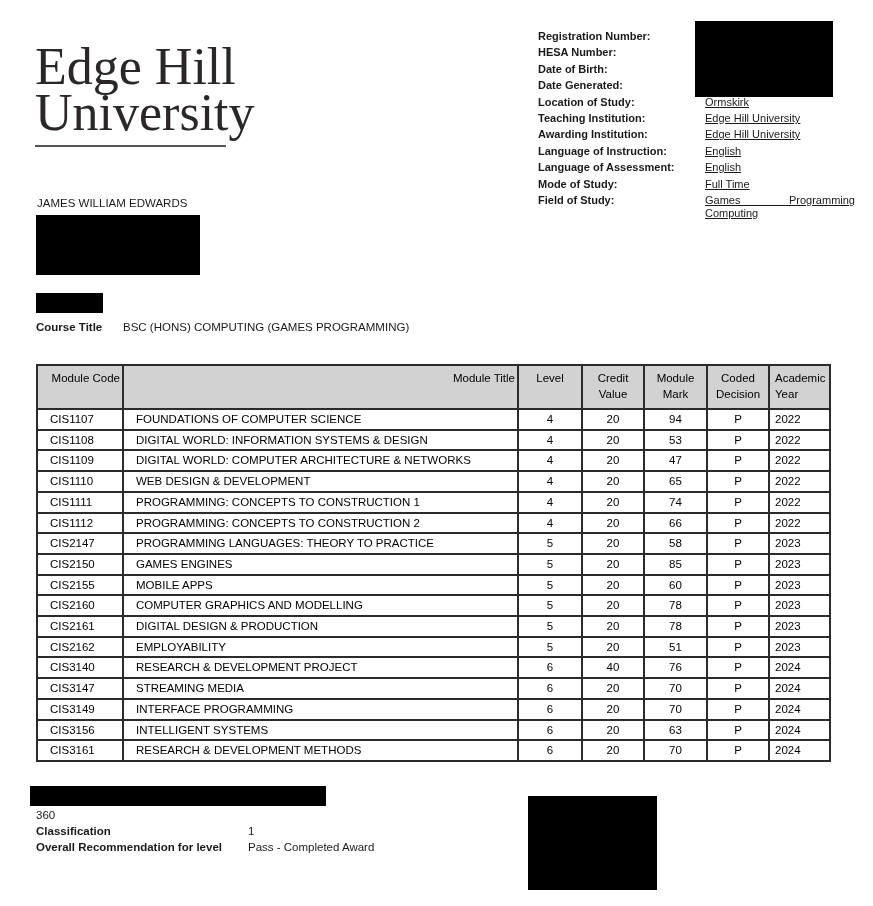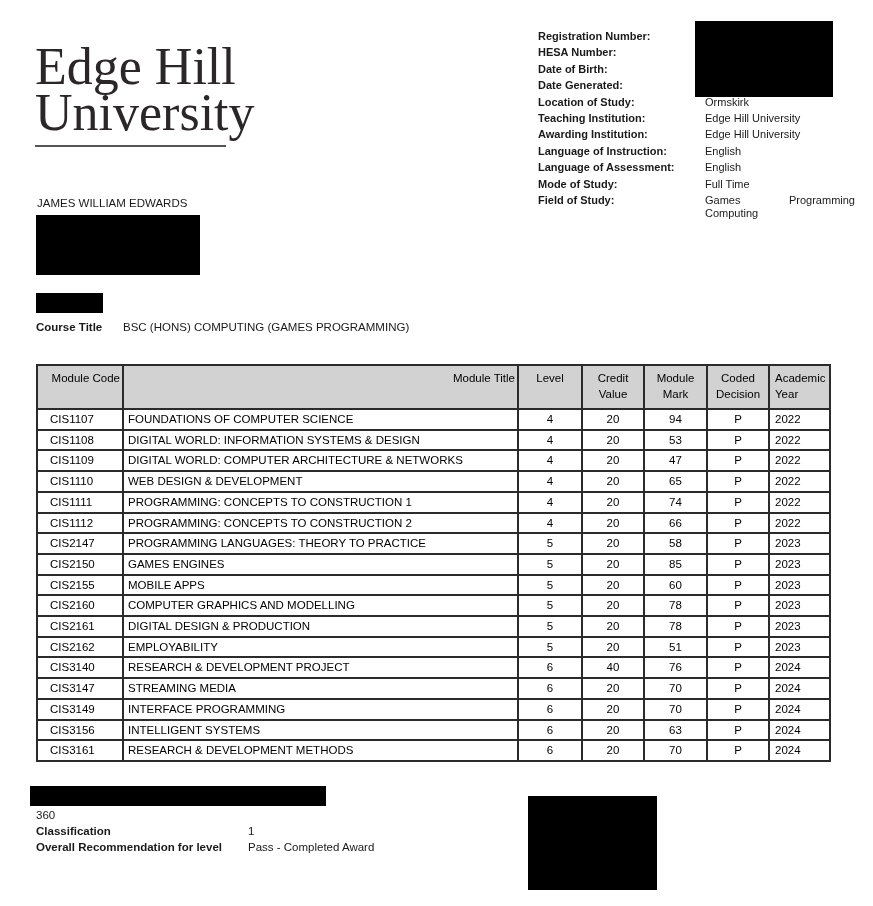--- a/index.html
+++ b/index.html
@@ -11,37 +11,37 @@
         font-size:52px;line-height:46px;color:#2b2728;}
   .logo-rule{position:absolute;left:35px;top:145px;width:191px;height:2px;background:#555;}
 
   
   .redaction{position:absolute;background:#000;}
 
   
   .info{position:absolute;left:538px;top:30px;width:320px;font-size:11px;}
   .info-row{display:flex;margin-bottom:3.4px;line-height:13px;}
   .info-label{width:167px;font-weight:bold;flex:0 0 167px;}
-  .info-value{width:150px;text-align:justify;}
+  .info-value{width:150px;text-align:justify;text-decoration:underline;}
 
   .student-name{position:absolute;left:37px;top:197px;font-size:11.5px;}
 
   .course-row{position:absolute;left:36px;top:320px;display:flex;font-size:11.5px;line-height:14px;}
   .course-label{width:87px;flex:0 0 87px;font-weight:bold;}
 
   
   table.results{position:absolute;left:36px;top:364px;width:793px;border-collapse:collapse;table-layout:fixed;}
   .results th,.results td{border:2px solid #2b2b2b;font-size:11.5px;color:#000;overflow:hidden;}
   .results th{background:#d2d2d2;font-weight:normal;vertical-align:top;padding:4px 2px 2px 2px;
               white-space:pre-line;line-height:16px;height:36px;text-align:center;}
   .results th.hl{text-align:right;padding-left:7px;}
   .results th.hy{text-align:left;padding-left:5px;}
   .results td{height:18.7px;line-height:18.7px;white-space:nowrap;padding:0;}
   .results td.code{padding-left:12px;}
-  .results td.title{padding-left:4px;}
+  .results td.title{padding-left:12px;}
   .results td.num{text-align:center;}
   .results td.year{padding-left:5px;}
 
   
   .summary{position:absolute;left:36px;top:807px;font-size:11.5px;}
   .summary-row{display:flex;line-height:16.1px;}
   .summary-label{width:212px;flex:0 0 212px;font-weight:bold;}
 </style>
 </head>
 <body>

